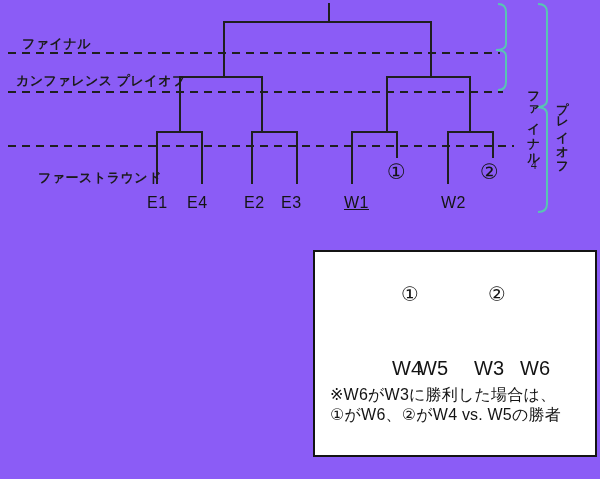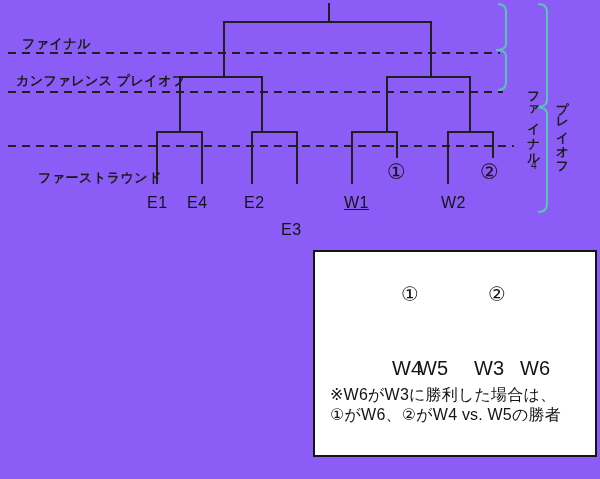--- a/index.html
+++ b/index.html
@@ -65,21 +65,21 @@
     </g>
   </svg>
 
   <div class="lbl round-label" style="left:22px;top:37px;">ファイナル</div>
   <div class="lbl round-label" style="left:16px;top:74px;">カンファレンス プレイオフ</div>
   <div class="lbl round-label" style="left:10px;top:171px;margin-left:28px;">ファーストラウンド</div>
 
   <div class="lbl team" style="left:147px;top:194px;">E1</div>
   <div class="lbl team" style="left:187px;top:194px;">E4</div>
   <div class="lbl team" style="left:244px;top:194px;">E2</div>
-  <div class="lbl team" style="left:281px;top:194px;margin-top:27px;">E3</div>
+  <div class="lbl team" style="left:281px;top:194px;">E3</div>
   <div class="lbl team" style="left:344px;top:194px;text-decoration:underline;">W1</div>
   <div class="lbl team" style="left:441px;top:194px;">W2</div>
 
   <div class="lbl marker" style="left:387px;top:160px;">①</div>
   <div class="lbl marker" style="left:480px;top:160px;">②</div>
 
   <div class="lbl vlabel" style="left:512px;top:23px;">
     <span>ファイナル</span><span class="vnum">4</span>
   </div>
   <div class="lbl vlabel" style="left:555px;top:92px;">プレイオフ</div>

